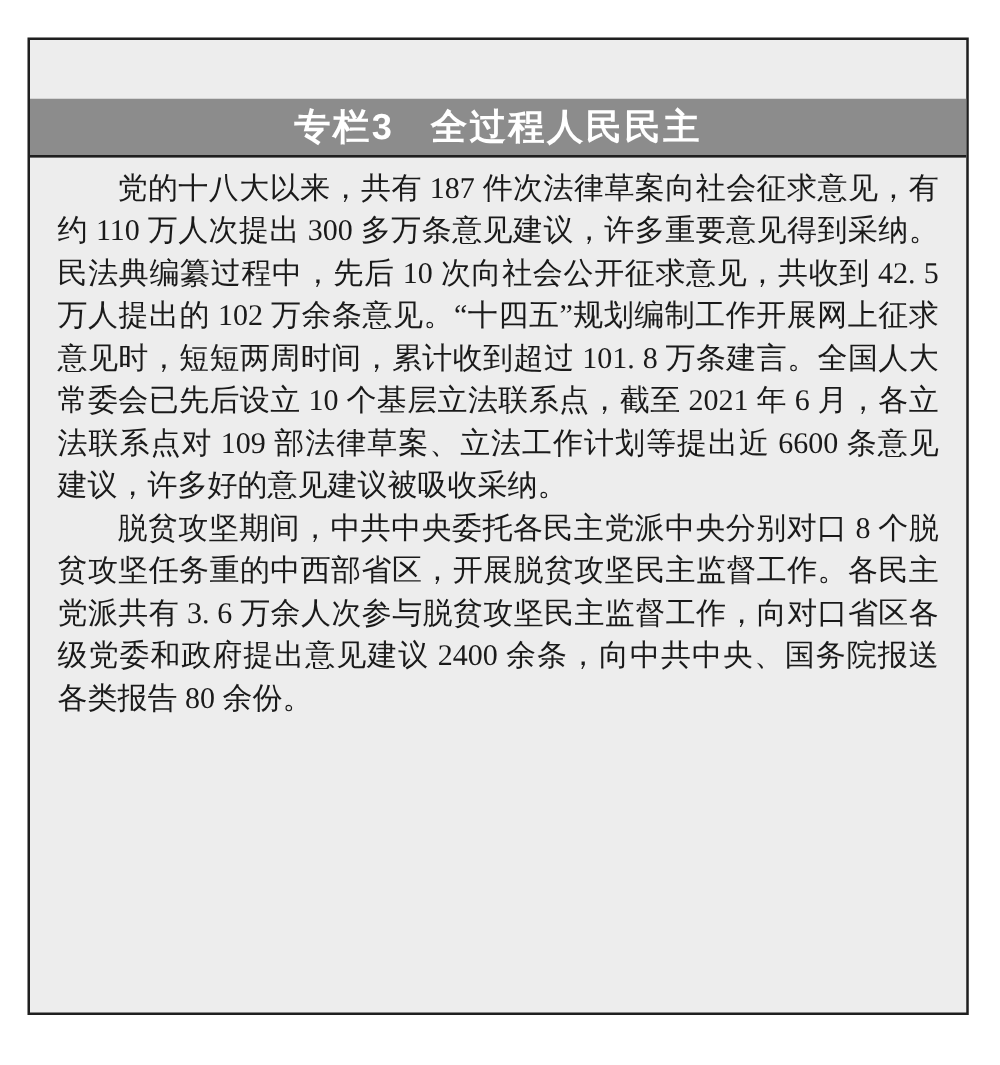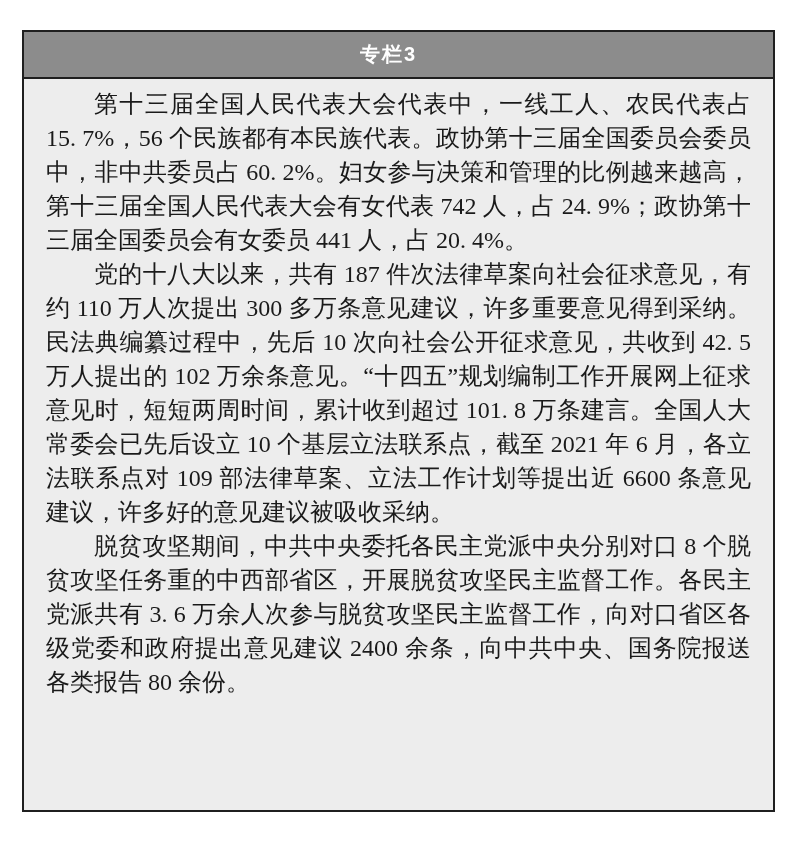--- a/index.html
+++ b/index.html
@@ -26,23 +26,24 @@
   }
   .panel-header {
     height: 45px;
     background: #8c8c8c;
     border-bottom: 2px solid #1f1f1f;
     display: flex;
     align-items: center;
     justify-content: center;
     font-family: "Liberation Sans", "DejaVu Sans", sans-serif;
     font-weight: bold;
-    font-size: 20px;
+    font-size: 29px;
     color: #ffffff;
     letter-spacing: 2px;
+    margin-top: 47px;
   }
   .panel-header .title-prefix {
     margin-right: 1em;
   }
   .panel-body {
     padding: 8px 22px 10px 22px;
     color: #1a1a1a;
     font-size: 24px;
     line-height: 34px;
     text-align: justify;
@@ -51,19 +52,19 @@
     margin: 0;
     text-indent: 2em;
   }
 </style>
 </head>
 <body>
 
 <div class="panel">
   <div class="panel-header">
     <span class="title-prefix">专栏3</span>
+    <span class="title-main">全过程人民民主</span>
   </div>
   <div class="panel-body">
-    <p>第十三届全国人民代表大会代表中，一线工人、农民代表占 15. 7%，56 个民族都有本民族代表。政协第十三届全国委员会委员中，非中共委员占 60. 2%。妇女参与决策和管理的比例越来越高，第十三届全国人民代表大会有女代表 742 人，占 24. 9%；政协第十三届全国委员会有女委员 441 人，占 20. 4%。</p>
     <p>党的十八大以来，共有 187 件次法律草案向社会征求意见，有约 110 万人次提出 300 多万条意见建议，许多重要意见得到采纳。民法典编纂过程中，先后 10 次向社会公开征求意见，共收到 42. 5 万人提出的 102 万余条意见。“十四五”规划编制工作开展网上征求意见时，短短两周时间，累计收到超过 101. 8 万条建言。全国人大常委会已先后设立 10 个基层立法联系点，截至 2021 年 6 月，各立法联系点对 109 部法律草案、立法工作计划等提出近 6600 条意见建议，许多好的意见建议被吸收采纳。</p>
     <p>脱贫攻坚期间，中共中央委托各民主党派中央分别对口 8 个脱贫攻坚任务重的中西部省区，开展脱贫攻坚民主监督工作。各民主党派共有 3. 6 万余人次参与脱贫攻坚民主监督工作，向对口省区各级党委和政府提出意见建议 2400 余条，向中共中央、国务院报送各类报告 80 余份。</p>
   </div>
 </div>
 
 </body></html>

